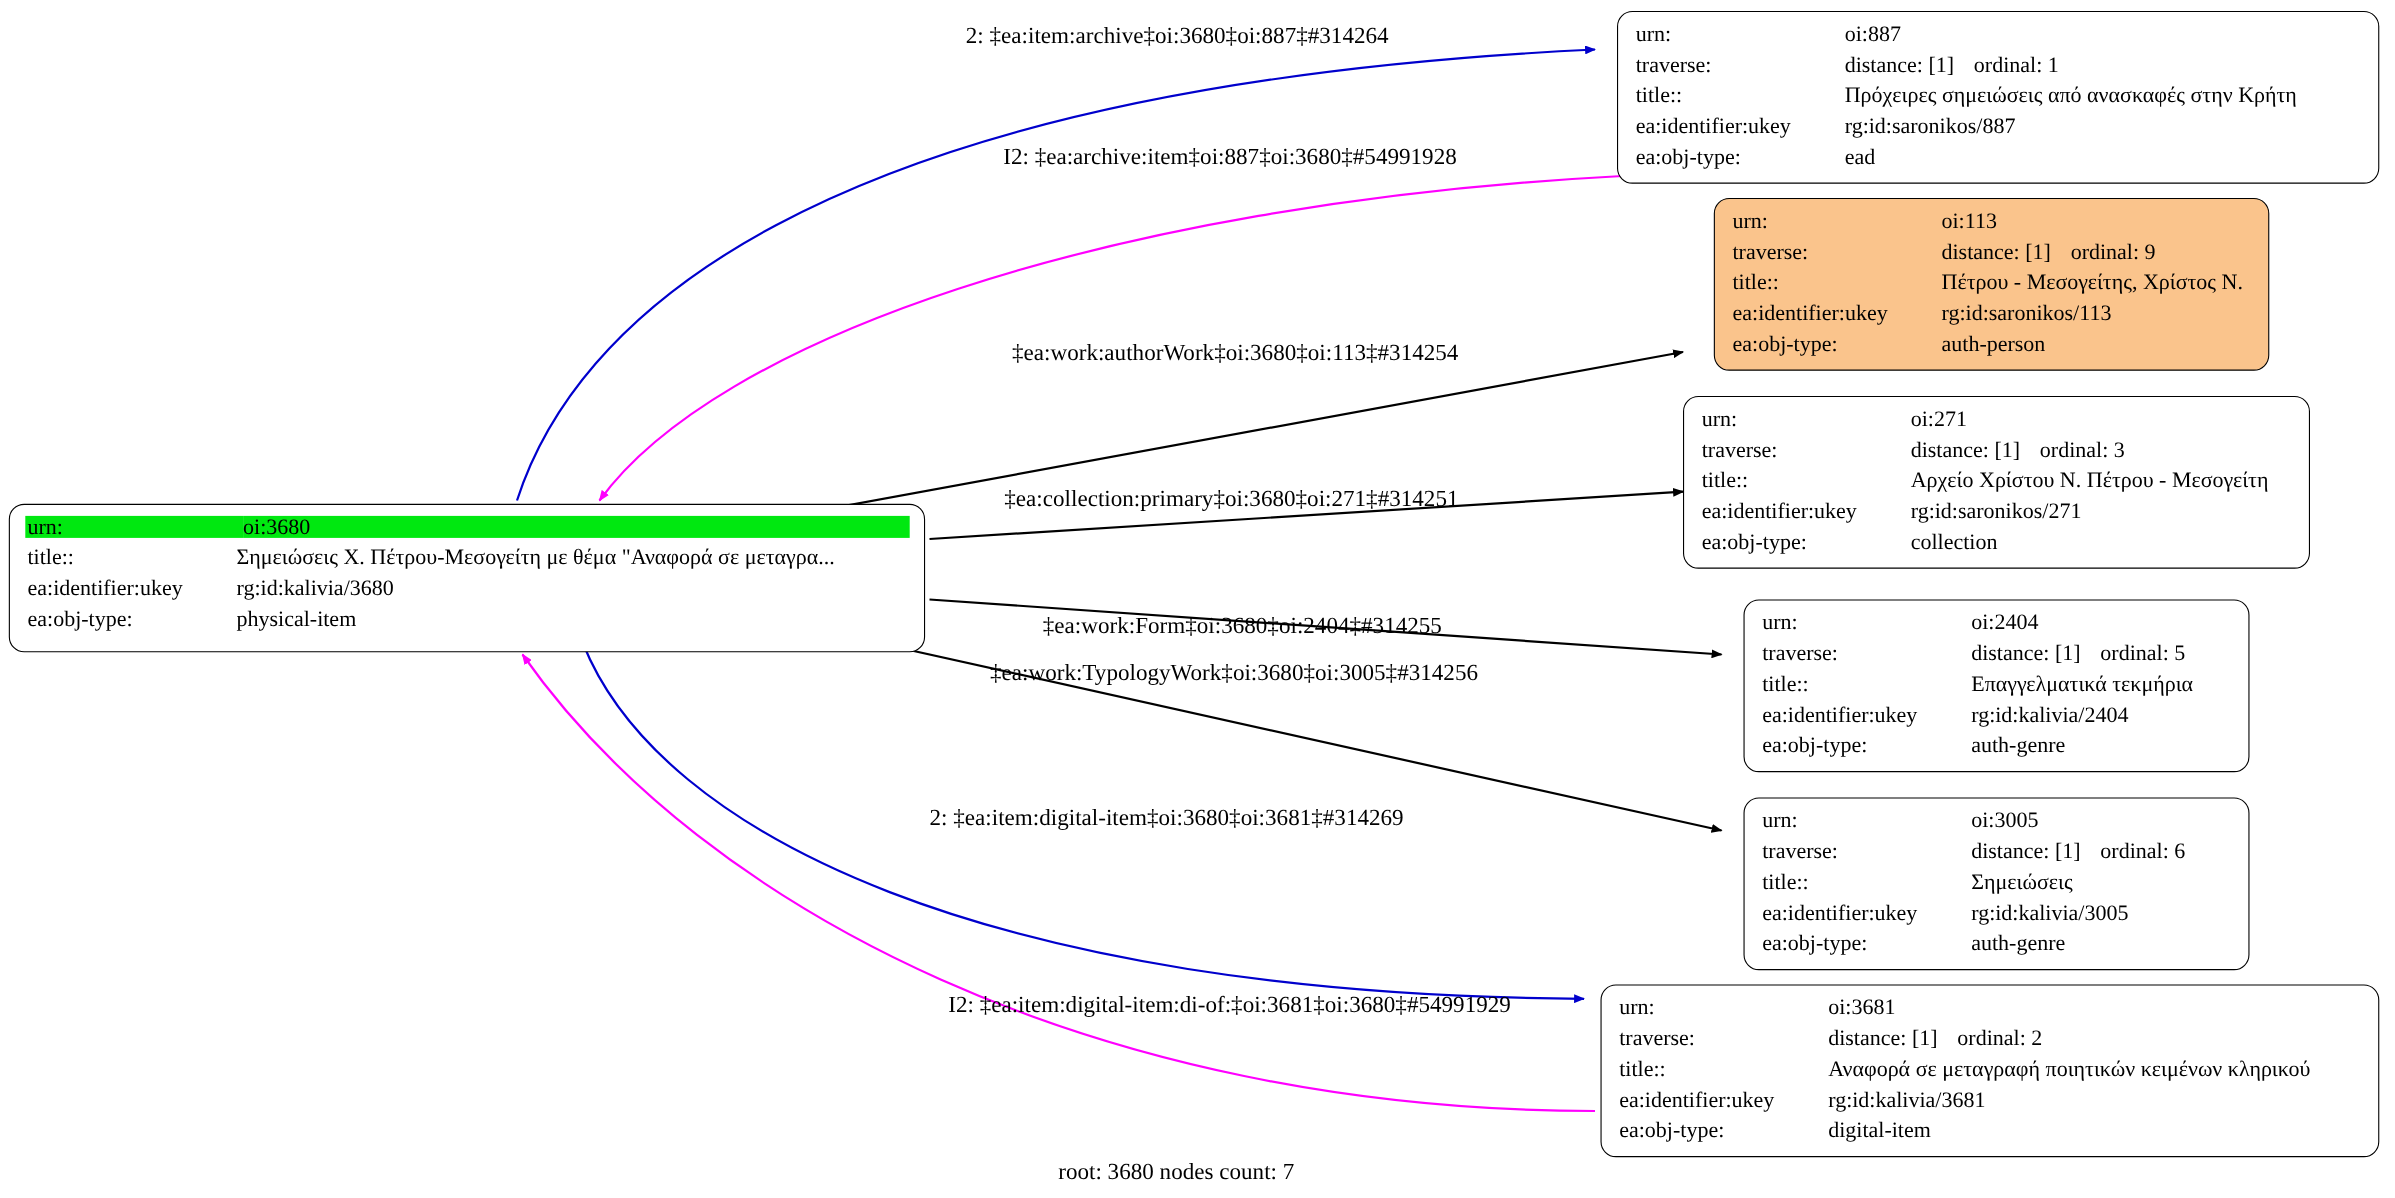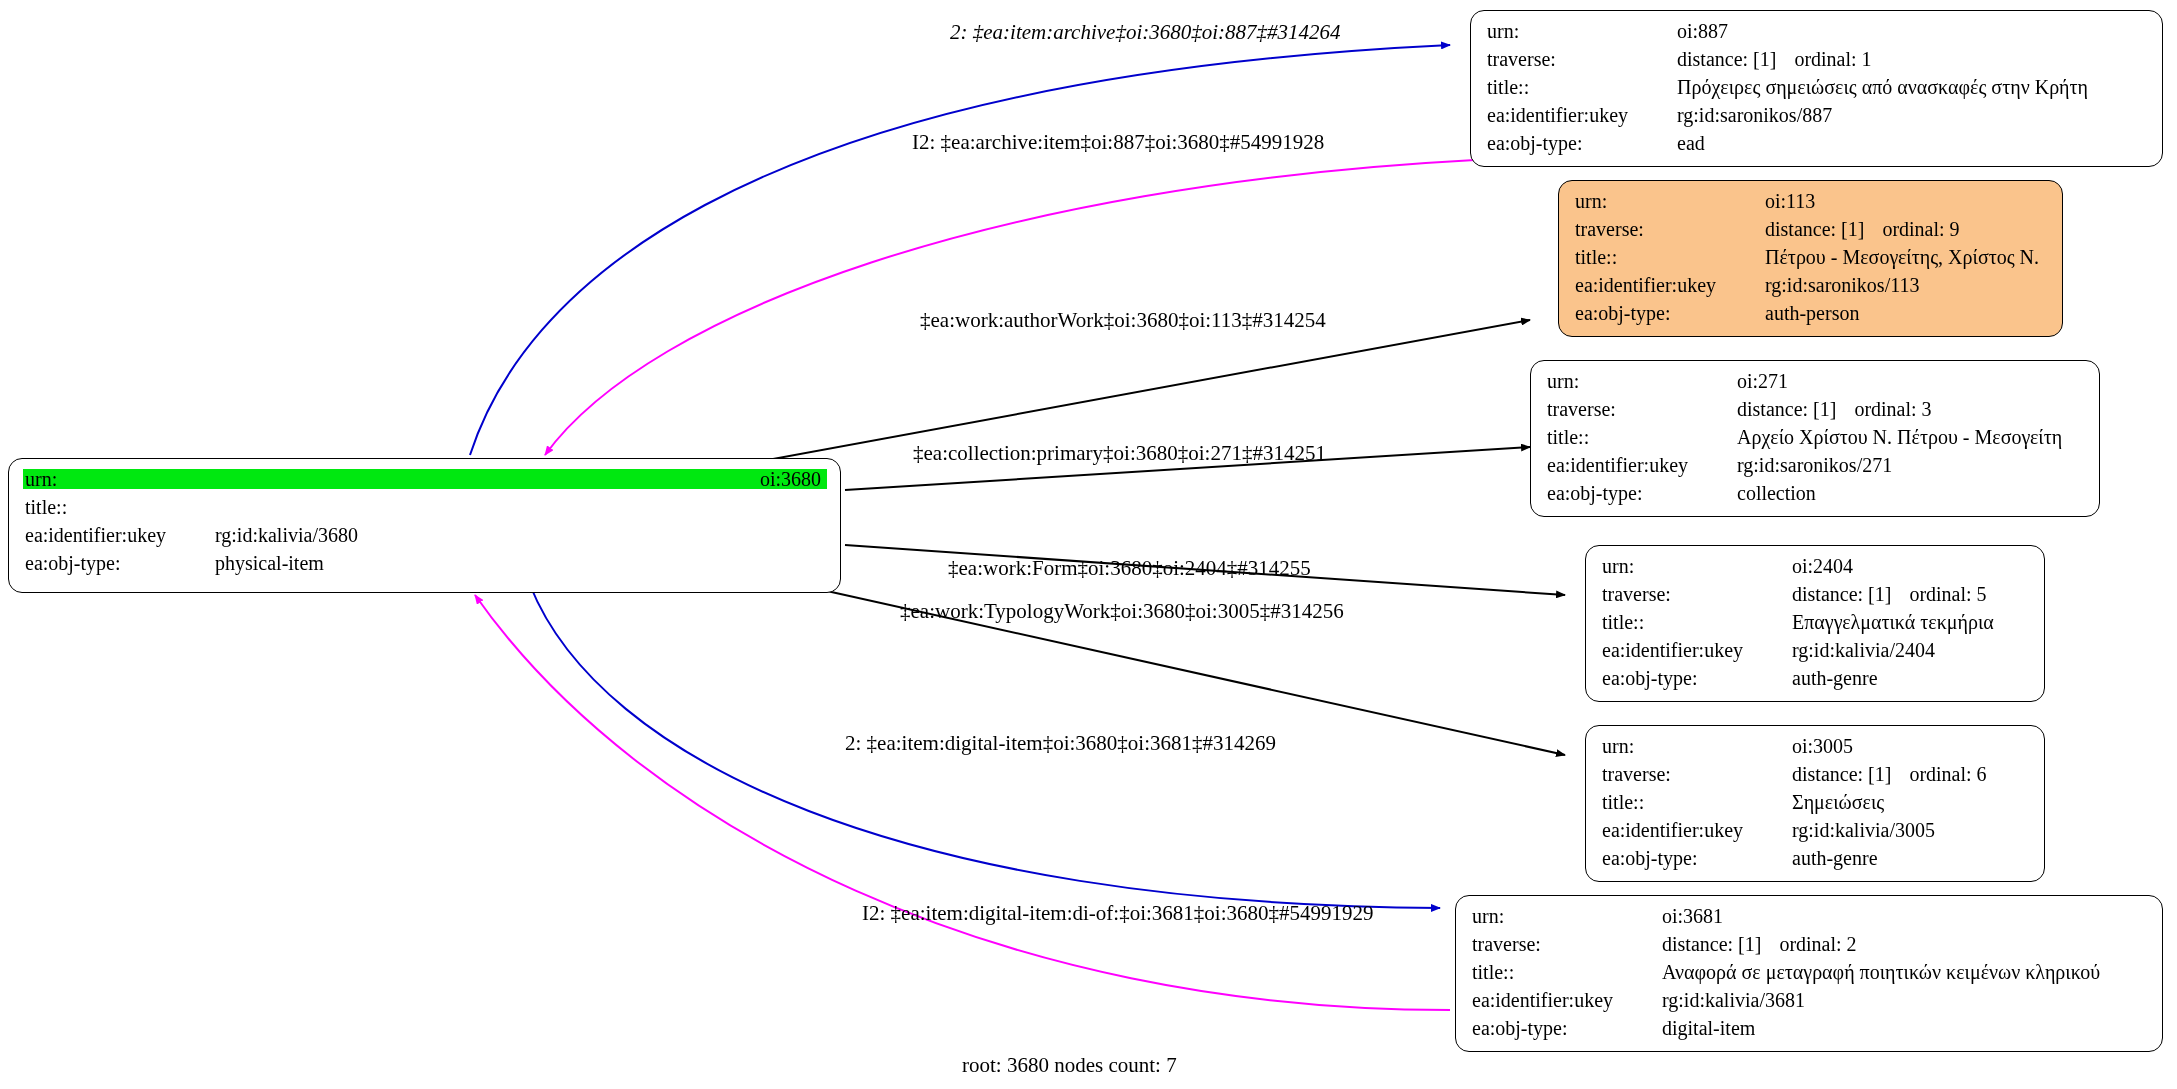--- a/index.html
+++ b/index.html
@@ -30,21 +30,20 @@
     height:28px;
   }
   .row-key{
     flex:0 0 auto;
     font-size:20px;
     padding-left:2px;
   }
   .row-val{
     flex:0 0 auto;
     font-size:20px;
-    text-align:right;
   }
   .row-extra{
     flex:0 0 auto;
     font-size:20px;
     padding-left:18px;
   }
   .node-row.row-highlight .row-key,
   .node-row.row-highlight .row-val{
     background:#00e810;
   }
@@ -99,20 +98,21 @@
     <path d="M 1450,1010 C 1000,1010 640,830 475,595" fill="none" stroke="#ff00ff" stroke-width="2" marker-end="url(#arrow-magenta)"></path>
   </svg>
 
   <div class="node" style="left:8px; top:458px; width:833px; height:135px;">
     <div class="node-row row-highlight">
       <span class="row-key" style="width:190px">urn:</span>
       <span class="row-val" style="width:600px">oi:3680</span>
     </div>
     <div class="node-row">
       <span class="row-key" style="width:190px">title::</span>
+      <span class="row-val">Σημειώσεις Χ. Πέτρου-Μεσογείτη με θέμα "Αναφορά σε μεταγρα...</span>
     </div>
     <div class="node-row">
       <span class="row-key" style="width:190px">ea:identifier:ukey</span>
       <span class="row-val">rg:id:kalivia/3680</span>
     </div>
     <div class="node-row">
       <span class="row-key" style="width:190px">ea:obj-type:</span>
       <span class="row-val">physical-item</span>
     </div>
   </div>
@@ -254,21 +254,21 @@
     <div class="node-row">
       <span class="row-key" style="width:190px">ea:identifier:ukey</span>
       <span class="row-val">rg:id:kalivia/3681</span>
     </div>
     <div class="node-row">
       <span class="row-key" style="width:190px">ea:obj-type:</span>
       <span class="row-val">digital-item</span>
     </div>
   </div>
 
-  <div class="edge-label" style="left:950px; top:22px;font-style:italic;">2: ‡ea:item:archive‡oi:3680‡oi:887‡#314264</div>
+  <div class="edge-label" style="left:878px; top:22px;">2: ‡ea:item:archive‡oi:3680‡oi:887‡#314264</div>
 
   <div class="edge-label" style="left:912px; top:132px;">I2: ‡ea:archive:item‡oi:887‡oi:3680‡#54991928</div>
 
   <div class="edge-label" style="left:920px; top:310px;">‡ea:work:authorWork‡oi:3680‡oi:113‡#314254</div>
 
   <div class="edge-label" style="left:913px; top:443px;">‡ea:collection:primary‡oi:3680‡oi:271‡#314251</div>
 
   <div class="edge-label" style="left:948px; top:538px;margin-top:20px;">‡ea:work:Form‡oi:3680‡oi:2404‡#314255</div>
 
   <div class="edge-label" style="left:900px; top:601px;">‡ea:work:TypologyWork‡oi:3680‡oi:3005‡#314256</div>

